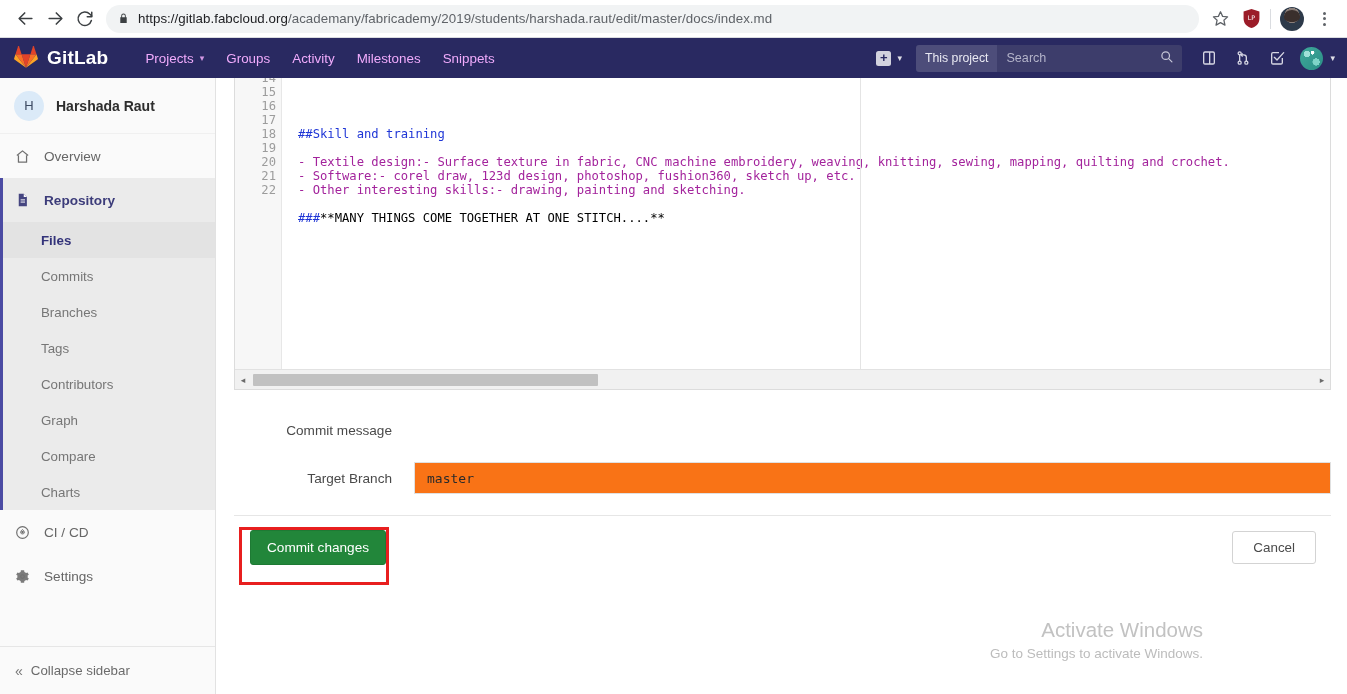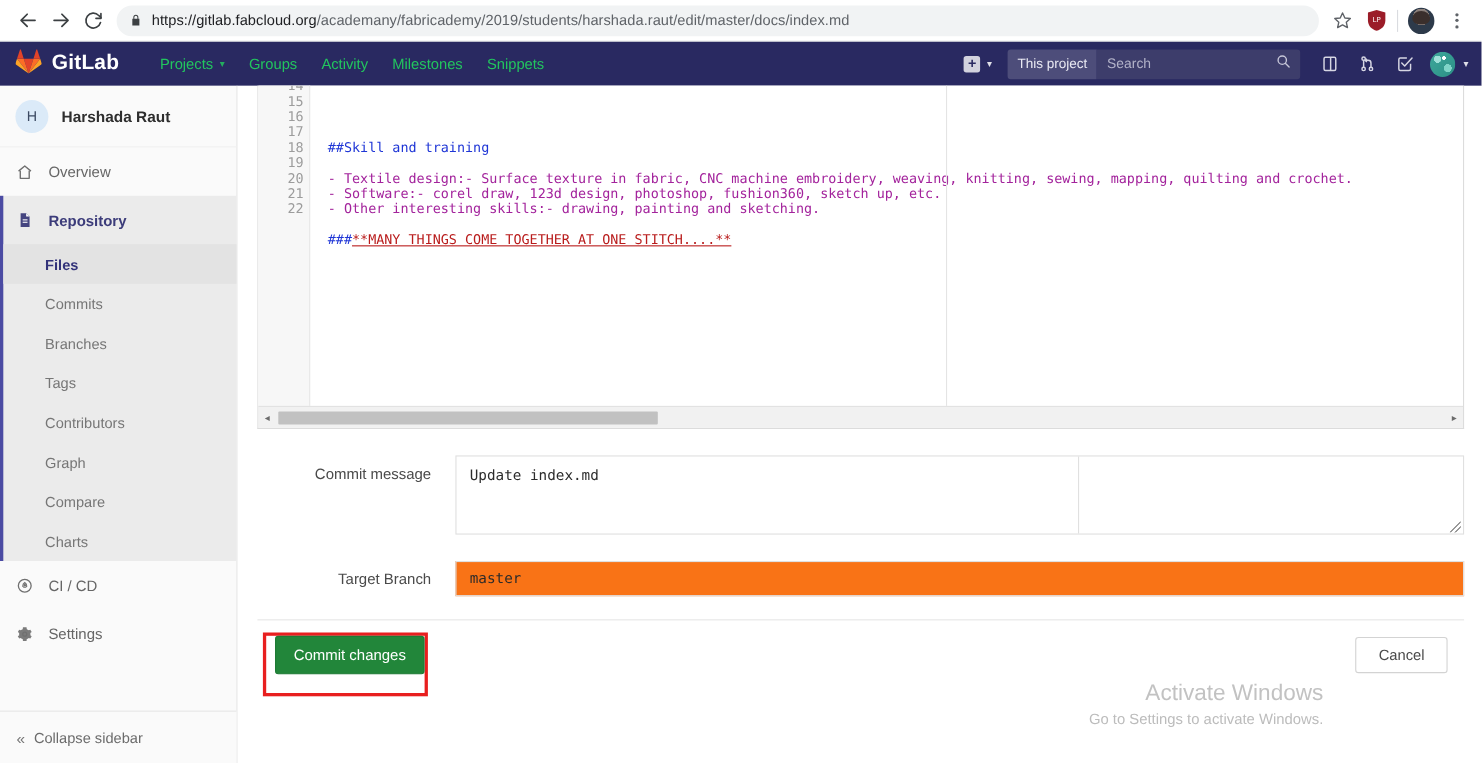--- a/index.html
+++ b/index.html
@@ -69,21 +69,21 @@
     height: 40px; width: 100%;
     background: #292961;
     display: flex; align-items: center;
     padding-left: 14px;
     color: #fff;
     position: relative;
   }
   #gl-logo-wrap { display: flex; align-items: center; margin-right: 26px; }
   #gl-wordmark { font-size: 19px; font-weight: 600; letter-spacing: 0.2px; margin-left: 9px; color:#fff; }
   .gl-nav-item {
-    font-size: 13.4px; color: #22c55e; padding: 8px 11px;
+    font-size: 13.4px; color: #f0abfc; padding: 8px 11px;
     display: flex; align-items: center; height: 39px; white-space: nowrap;
   }
   .caret-down { display:inline-block; margin-left:6px; font-size:9px; opacity:.85; }
   #gl-right { margin-left: auto; display: flex; align-items: center; padding-right: 12px; height: 40px; }
   #plus-btn { display:flex; align-items:center; padding:0 6px; }
   #plus-sq {
     width:15px;height:15px;border-radius:2.5px;background:#d2d2de;
     color:#292961;font-size:13px;font-weight:700;line-height:14px;text-align:center;
   }
   #search-wrap { display: flex; align-items: center; height: 27px; margin: 0 10px 0 8px; }
@@ -182,21 +182,21 @@
   #gutter div { height: 14px; }
   #code {
     flex: 1 1 auto; padding-left: 16px; padding-top: 0;
     font-family: "DejaVu Sans Mono", monospace;
     font-size: 12.2px; line-height: 14px;
     white-space: pre; overflow: hidden; position: relative;
   }
   #code .cl { height: 14px; }
   .md-head { color: #1f36d6; }
   .md-bullet { color: #a3239c; }
-  .md-bold { color: #b91c1c; text-decoration: underline; }
+  .md-bold { color: #000000; }
   #print-margin {
     position: absolute; left: 578px; top: 0; bottom: 0;
     width: 1px; background: #e4e4e4;
   }
   
   #hscroll {
     height: 20px; flex: 0 0 20px; background: #f1f1f1;
     border-top: 1px solid #e2e2e2;
     display: flex; align-items: center; position: relative;
   }
@@ -507,26 +507,20 @@
         <div id="hs-track">
           <div id="hs-thumb"></div>
         </div>
         <div class="hs-arrow">▸</div>
       </div>
     </div>
 
     <div id="form-area">
       <div class="form-row">
         <div class="form-label">Commit message</div>
-        <div id="commit-msg-box">
-          <div id="commit-msg-text">Update index.md</div>
-          <div id="commit-msg-pad">
-            <div id="resize-grip"></div>
-          </div>
-        </div>
       </div>
 
       <div class="form-row">
         <div class="form-label">Target Branch</div>
         <div id="target-branch-input">master</div>
       </div>
     </div>
 
     <div id="action-bar">
       <div id="commit-highlight"></div>

